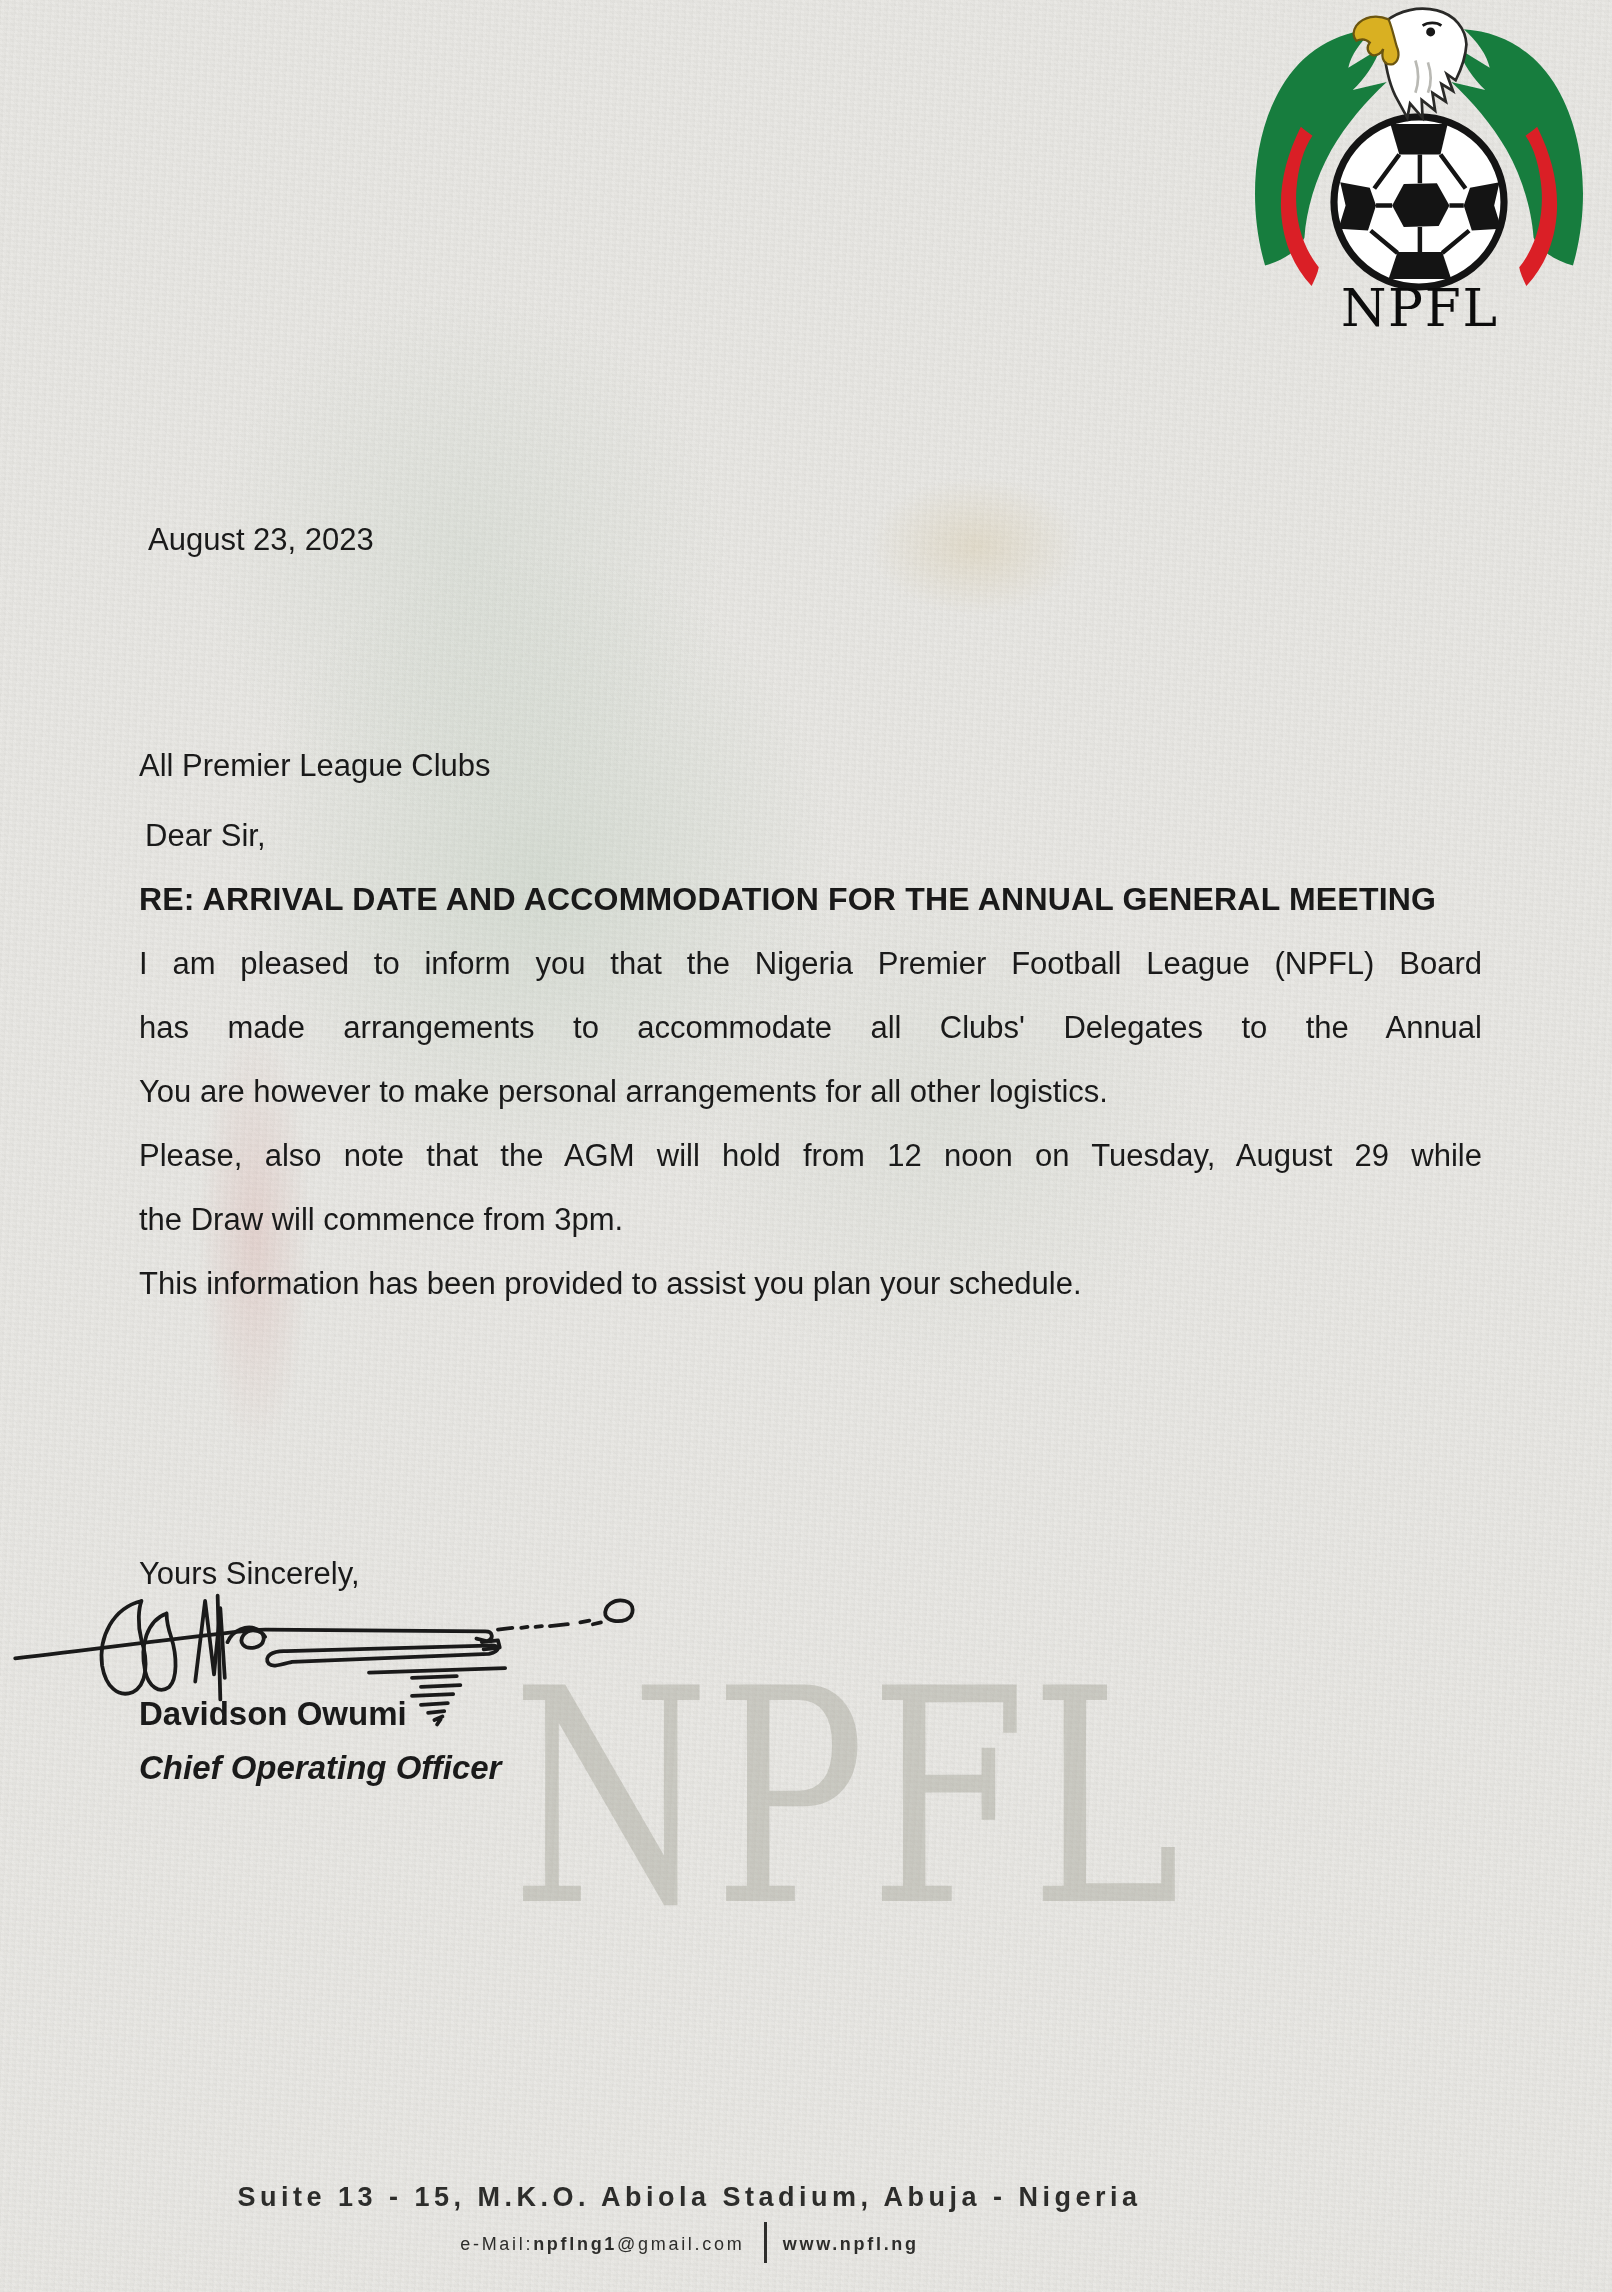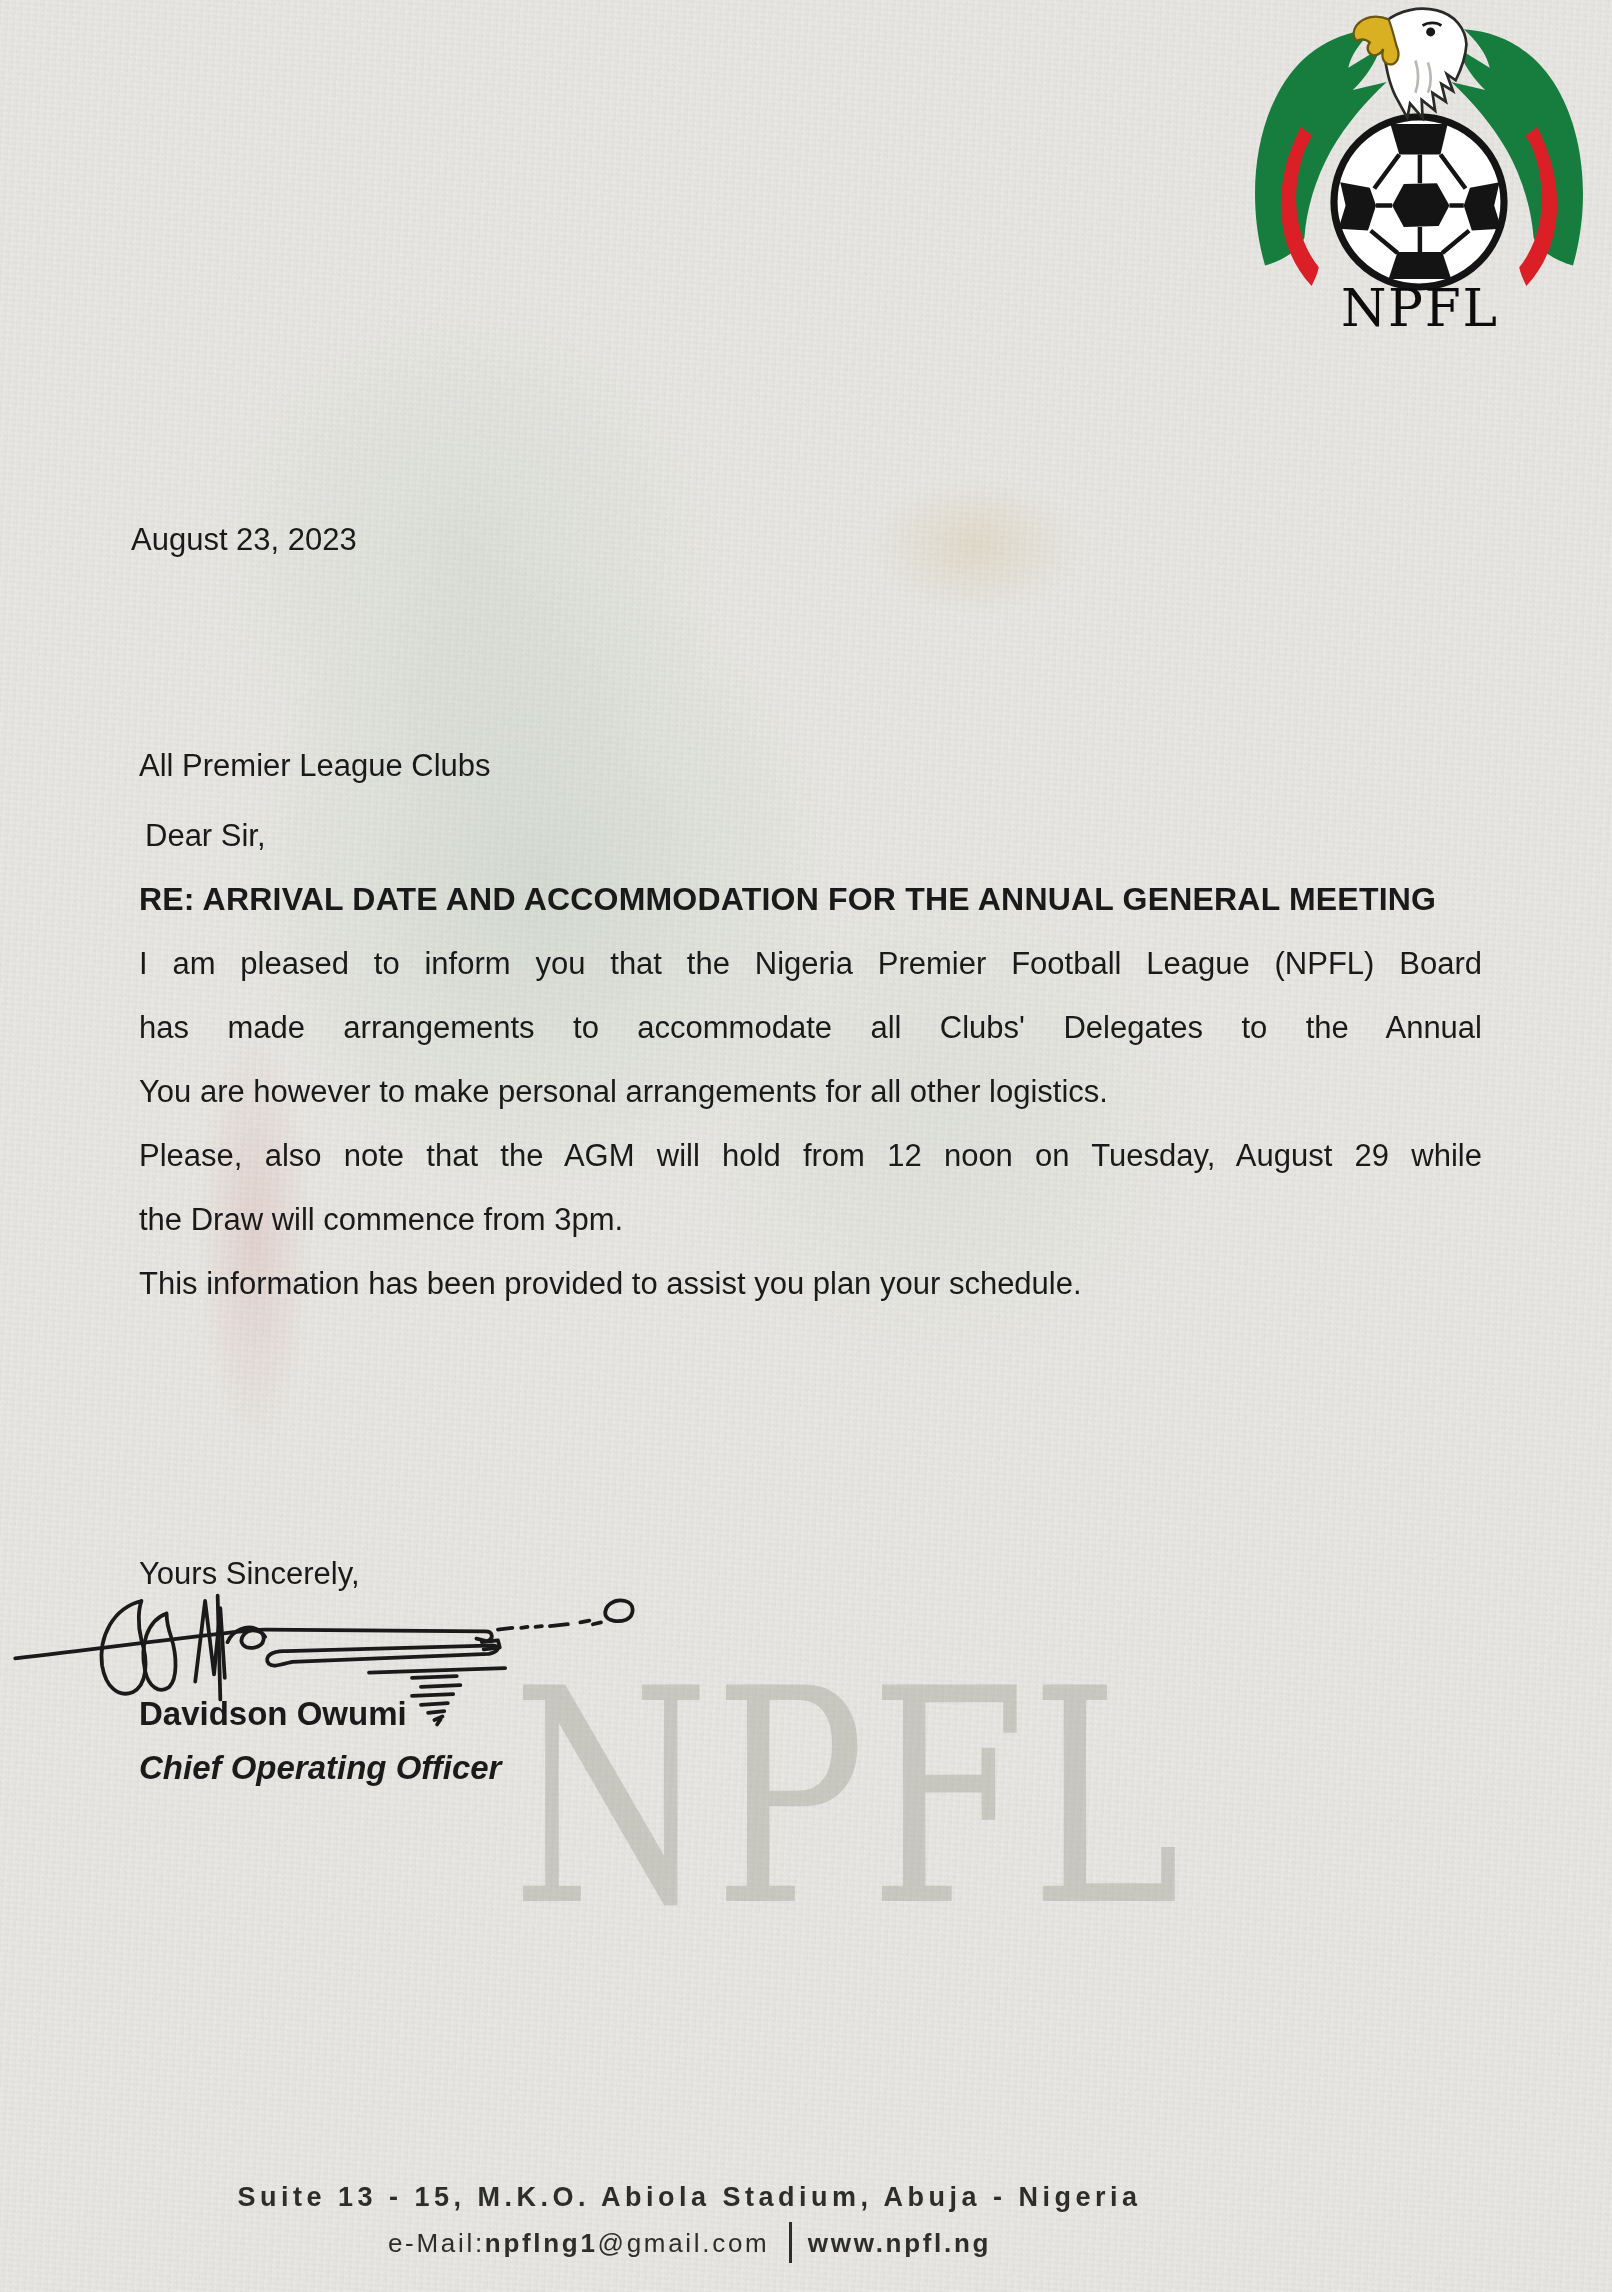--- a/index.html
+++ b/index.html
@@ -43,21 +43,21 @@
   .sig-title{font-size:33px;font-weight:bold;font-style:italic;}
   .watermark{
     font-family:"DejaVu Serif","Liberation Serif",serif;
     font-size:297px;line-height:1;letter-spacing:5.4px;
     color:rgba(145,145,133,0.35);
     transform:scaleX(0.76);transform-origin:left top;
     pointer-events:none;user-select:none;
   }
   .footer{position:absolute;left:0;width:1379px;text-align:center;color:var(--footer_ink,#2d2d2b);}
   .footer-l1{font-size:27px;font-weight:bold;letter-spacing:4.5px;}
-  .footer-l2{font-size:26px;letter-spacing:2.7px;margin-top:9px;}
+  .footer-l2{font-size:18px;letter-spacing:2.7px;margin-top:9px;}
   .footer-l2 .hvy{font-weight:bold;}
   .vbar{display:inline-block;width:2.7px;height:41px;background:var(--footer_ink,#2d2d2b);
         vertical-align:middle;margin:0 16px 5.4px 19.7px;}
   svg{display:block;}
 </style>
 </head>
 <body>
 
 <div class="page">
 
@@ -108,21 +108,21 @@
                C 136,37 141,38 145,42 C 141,47 142,53 148,56 C 153,57 158,54 160,49
                C 157,61 162,68 171,66 C 177,63 179,55 175,46 C 172,36 170,25 166,16 Z"></path>
       <circle cx="213" cy="30" r="5" fill="#181818"></circle>
       <path d="M 204,23 C 210,19 220,19 225,23" stroke="#181818" stroke-width="3" fill="none"></path>
       <path d="M 196,62 C 200,74 200,86 196,98 M 210,64 C 214,76 214,88 210,98" stroke="#b9b9b4" stroke-width="3" fill="none"></path>
     </g>
 
     <text x="201" y="359" text-anchor="middle" font-family="DejaVu Serif, Liberation Serif, serif" font-size="58" letter-spacing="2" fill="#0c0c0c">NPFL</text>
   </svg>
 
-  <div class="abs bodytext" style="left:131px;top:508px;">August 23, 2023</div>
+  <div class="abs bodytext" style="left:148px;top:508px;">August 23, 2023</div>
 
   <div class="abs bodytext" style="left:139px;top:734px;">All Premier League Clubs</div>
   <div class="abs bodytext" style="left:145px;top:804px;">Dear Sir,</div>
 
   <div class="abs subject" style="left:139px;top:881px;">RE: ARRIVAL DATE AND ACCOMMODATION FOR THE ANNUAL GENERAL MEETING</div>
 
   <div class="letter-body">
     <div>
       <div class="pline j">I am pleased to inform you that the Nigeria Premier Football League (NPFL) Board</div>
       <div class="pline j">has made arrangements to accommodate all Clubs' Delegates to the Annual</div>

